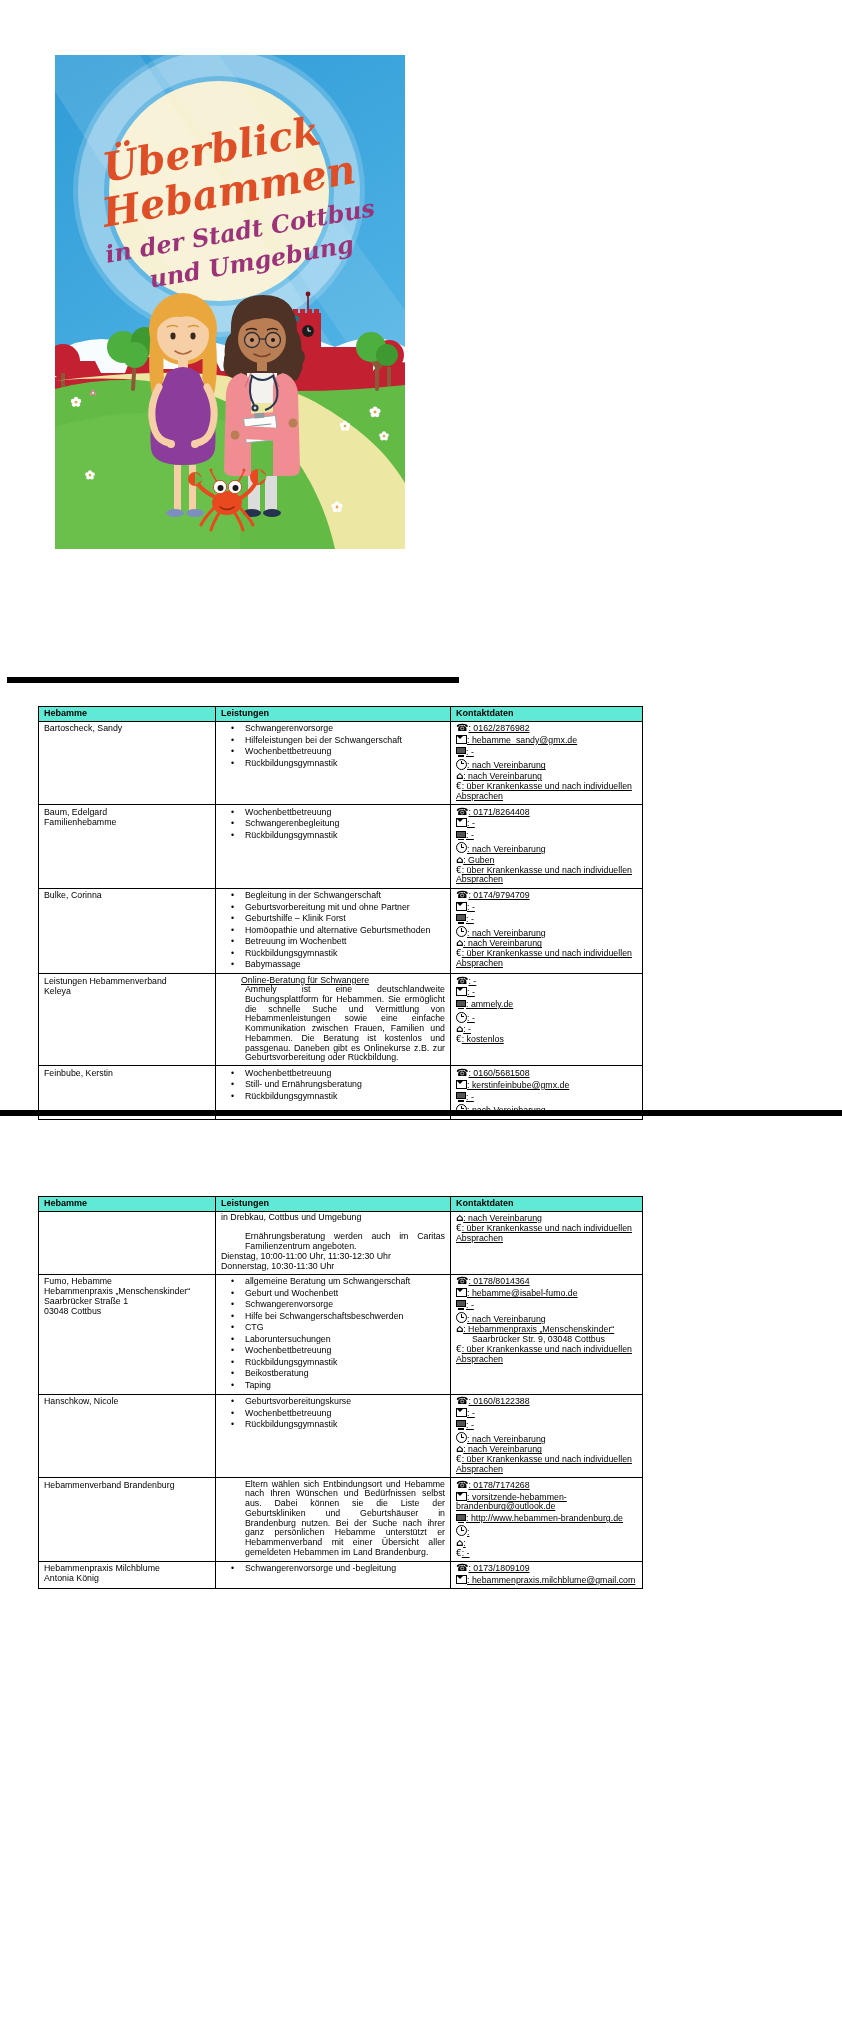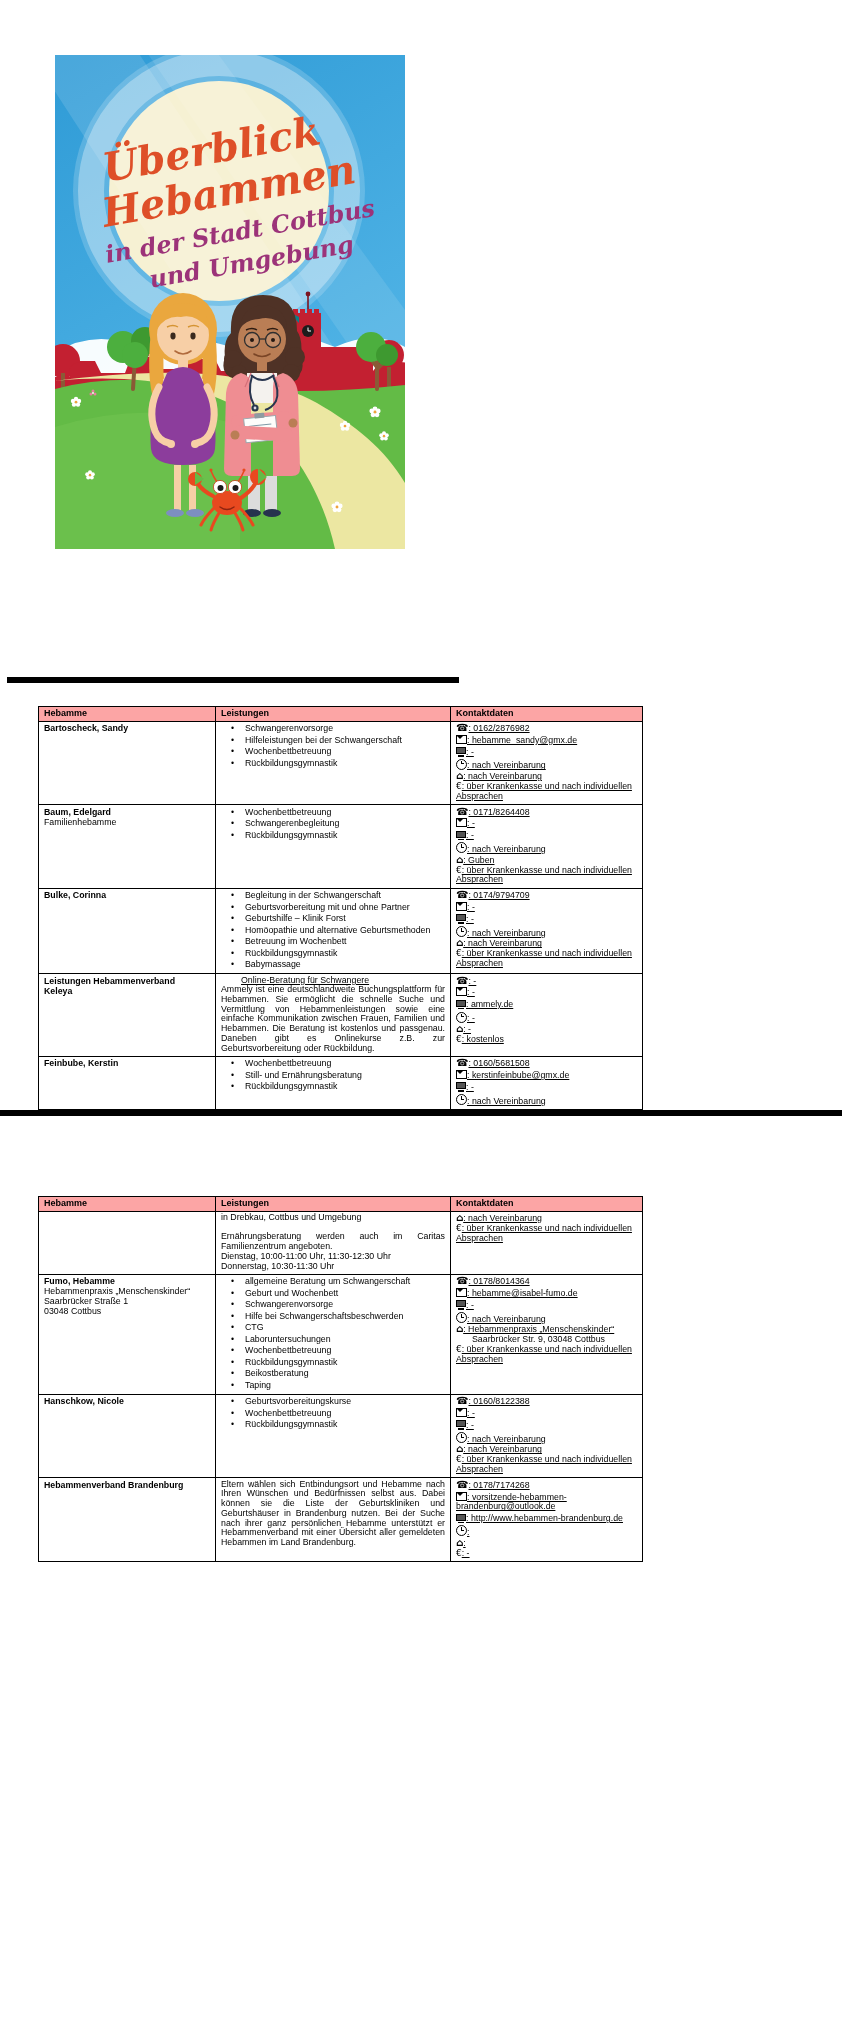--- a/index.html
+++ b/index.html
@@ -24,32 +24,32 @@
     position:absolute; left:38px; width:604px;
     border-collapse:collapse; table-layout:fixed;
     font-size:8.8px; line-height:9.5px;
   }
   #table1 { top:706px; }
   #table2 { top:1196px; }
   .doc-table th, .doc-table td {
     border:1px solid #000; vertical-align:top; padding:1.5px 5px 2.5px 5px;
   }
   .doc-table th {
-    background:#fca5a5; text-align:left; font-size:9px; font-weight:bold; padding:2px 5px;
+    background:#5eead4; text-align:left; font-size:9px; font-weight:bold; padding:2px 5px;
   }
   col.c-name { width:177px; } col.c-serv { width:235px; } col.c-cont { width:192px; }
 
   .nm { line-height:10px; }
-  .nm.b { font-weight:bold; }
+  .nm.b { font-weight:normal; }
 
   .svc-bullet { position:relative; padding-left:24px; line-height:11.5px; }
   .svc-bullet::before { content:"\2022"; position:absolute; left:10px; top:0; }
   .svc-line { line-height:9.7px; }
   .svc-line.u { text-decoration:underline;padding-left:20px; }
-  .svc-line.j { text-align:justify; }
+  .svc-line.j { text-align:justify;margin-left:24px; }
   .svc-gap { height:9.7px; }
 
   .contact { line-height:9.8px;text-decoration:underline; }
   .contact-extra { padding-left:16px; line-height:9.8px; }
 
   
   .ico { display:inline-block; font-family:"DejaVu Sans",sans-serif; font-style:normal; }
   .ico-phone::before { content:"\260E"; font-size:10px; }
   .ico-house::before { content:"\2302"; font-size:10px; font-weight:bold; }
   .ico-euro::before  { content:"\20AC"; font-size:9px; }
@@ -499,16 +499,29 @@
           </td>
           <td class="col-cont">
             <div class="contact"><span class="ico ico-phone"></span>: 0178/7174268</div>
             <div class="contact"><span class="ico ico-mail"></span>: vorsitzende-hebammen-brandenburg@outlook.de</div>
             <div class="contact"><span class="ico ico-web"></span>: http://www.hebammen-brandenburg.de</div>
             <div class="contact"><span class="ico ico-clock"></span>: </div>
             <div class="contact"><span class="ico ico-house"></span>: </div>
             <div class="contact"><span class="ico ico-euro"></span>: -</div>
           </td>
         </tr>
+        <tr>
+          <td class="col-name">
+            <div class="nm b">Hebammenpraxis Milchblume</div>
+            <div class="nm b">Antonia König</div>
+          </td>
+          <td class="col-serv">
+            <div class="svc-bullet">Schwangerenvorsorge und -begleitung</div>
+          </td>
+          <td class="col-cont">
+            <div class="contact"><span class="ico ico-phone"></span>: 0173/1809109</div>
+            <div class="contact"><span class="ico ico-mail"></span>: hebammenpraxis.milchblume@gmail.com</div>
+          </td>
+        </tr>
       </tbody>
   </table>
 
 </div>
 
 </body></html>

